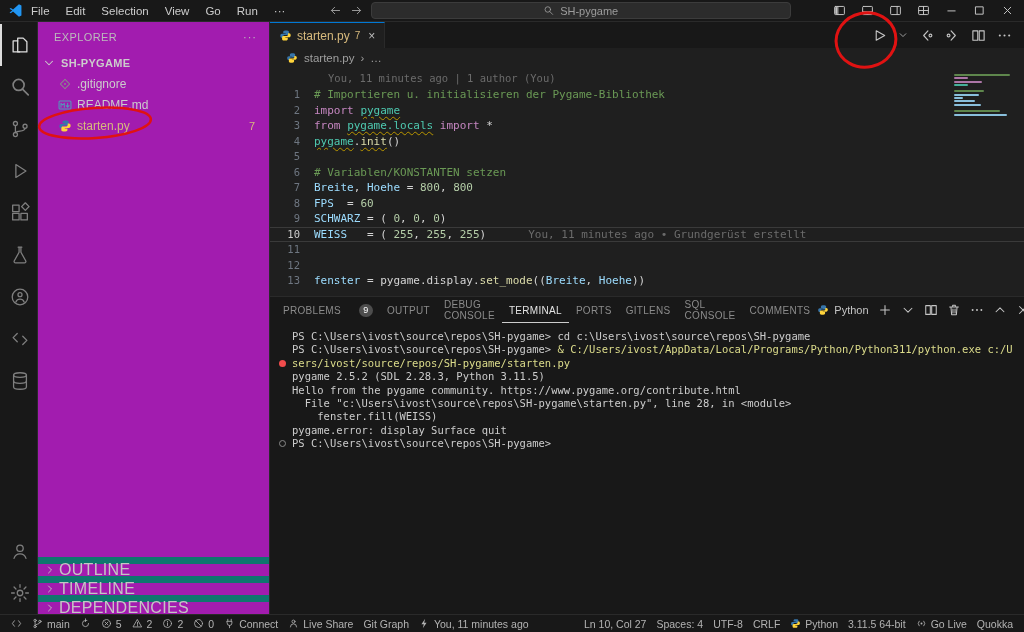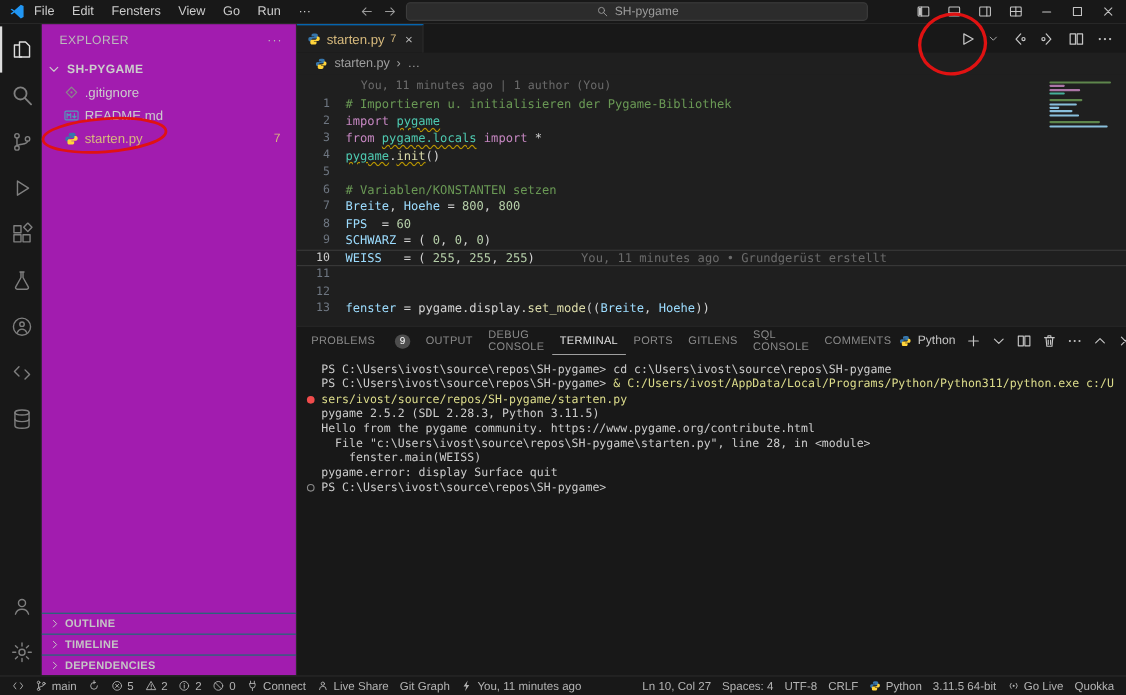--- a/index.html
+++ b/index.html
@@ -42,22 +42,22 @@
     color:#bcbcbc; font-size:11px; letter-spacing:.4px; }
   .sb-header .more { margin-left:auto; color:#bcbcbc; letter-spacing:1px; }
   .tree-row { height:21px; display:flex; align-items:center; gap:5px; cursor:pointer; }
   .sb-root { padding-left:4px; font-weight:700; font-size:11px; letter-spacing:.3px; }
   .file-row { padding-left:20px; color:#cccccc; }
   .file-row.warn { color:#d7ba7d; }
   .file-badge { margin-left:auto; margin-right:14px; font-size:11px; color:#d7ba7d; }
   .fi svg, .tree-row .ic svg { width:14px; height:14px; display:block; }
   .chev svg { width:12px; height:12px; }
   .sb-spacer { flex:1; }
-  .sb-section { height:19px; flex:0 0 19px; border-top:1px solid #0f766e; display:flex; align-items:center;
-    gap:3px; padding-left:6px; font-size:10px; font-weight:700; letter-spacing:.3px; color:#c5c5c5; cursor:pointer; }
+  .sb-section { height:19px; flex:0 0 19px; border-top:7px solid #0f766e; display:flex; align-items:center;
+    gap:3px; padding-left:6px; font-size:16px; font-weight:400; letter-spacing:.3px; color:#c5c5c5; cursor:pointer; }
 
   
   .editor-col { flex:1; min-width:0; display:flex; flex-direction:column; background:#1f1f1f; }
   .tabbar { height:26px; flex:0 0 26px; background:#181818; display:flex; align-items:stretch; }
   .tab { background:#1f1f1f; border-top:1px solid #0078d4; border-right:1px solid #2a2a2a;
     display:flex; align-items:center; gap:5px; padding:0 9px; font-size:12px; color:#d7ba7d; cursor:pointer; }
   .tab .ic svg { width:13px; height:13px; }
   .tab-badge { font-size:10px; }
   .tab-close { color:#bbbbbb; font-size:12px; margin-left:3px; }
   #tab-actions { margin-left:auto; display:flex; align-items:center; gap:11px; padding-right:12px; color:#c5c5c5; }
@@ -133,21 +133,21 @@
   <div class="titlebar">
     <div class="tb-left">
       <span class="vscode-logo ic">
           <svg viewBox="0 0 24 24">
             <path fill="#2196f3" d="M17.5 2L8 10.5 4.5 7.8 2.5 9l4.3 3-4.3 3 2 1.2L8 13.5 17.5 22l4-2V4z"></path>
           </svg>
         </span>
       <nav id="menubar">
           <span class="menu-item">File</span>
           <span class="menu-item">Edit</span>
-          <span class="menu-item">Fensters</span>
+          <span class="menu-item">Selection</span>
           <span class="menu-item">View</span>
           <span class="menu-item">Go</span>
           <span class="menu-item">Run</span>
           <span class="menu-item">···</span>
         </nav>
     </div>
     <div class="tb-center">
       <span class="nav-arrow ic">
           <svg viewBox="0 0 16 16" fill="none" stroke="currentColor" stroke-width="1.2" stroke-linecap="round" stroke-linejoin="round">
             <path d="M13 8H3M7 4L3 8l4 4"></path>
@@ -614,21 +614,21 @@
               </span>
           </div>
         </div>
         <div class="terminal" id="terminal">
             <div class="t-line"><span class="tok-t">PS C:\Users\ivost\source\repos\SH-pygame&gt; cd c:\Users\ivost\source\repos\SH-pygame</span></div>
             <div class="t-line"><span class="tok-t">PS C:\Users\ivost\source\repos\SH-pygame&gt; </span><span class="tok-cmd">&amp; C:/Users/ivost/AppData/Local/Programs/Python/Python311/python.exe c:/U</span></div>
             <div class="t-line"><span class="marker error"></span><span class="tok-cmd">sers/ivost/source/repos/SH-pygame/starten.py</span></div>
             <div class="t-line"><span class="tok-t">pygame 2.5.2 (SDL 2.28.3, Python 3.11.5)</span></div>
             <div class="t-line"><span class="tok-t">Hello from the pygame community. https://www.pygame.org/contribute.html</span></div>
             <div class="t-line"><span class="tok-t">  File "c:\Users\ivost\source\repos\SH-pygame\starten.py", line 28, in &lt;module&gt;</span></div>
-            <div class="t-line"><span class="tok-t">    fenster.main(WEISS)</span></div>
+            <div class="t-line"><span class="tok-t">    fenster.fill(WEISS)</span></div>
             <div class="t-line"><span class="tok-t">pygame.error: display Surface quit</span></div>
             <div class="t-line"><span class="marker prompt"></span><span class="tok-t">PS C:\Users\ivost\source\repos\SH-pygame&gt;</span></div>
           </div>
       </div>
 
     </div>
   </div>
 
   <div class="statusbar">
     <div class="sb-group" id="status-left">

